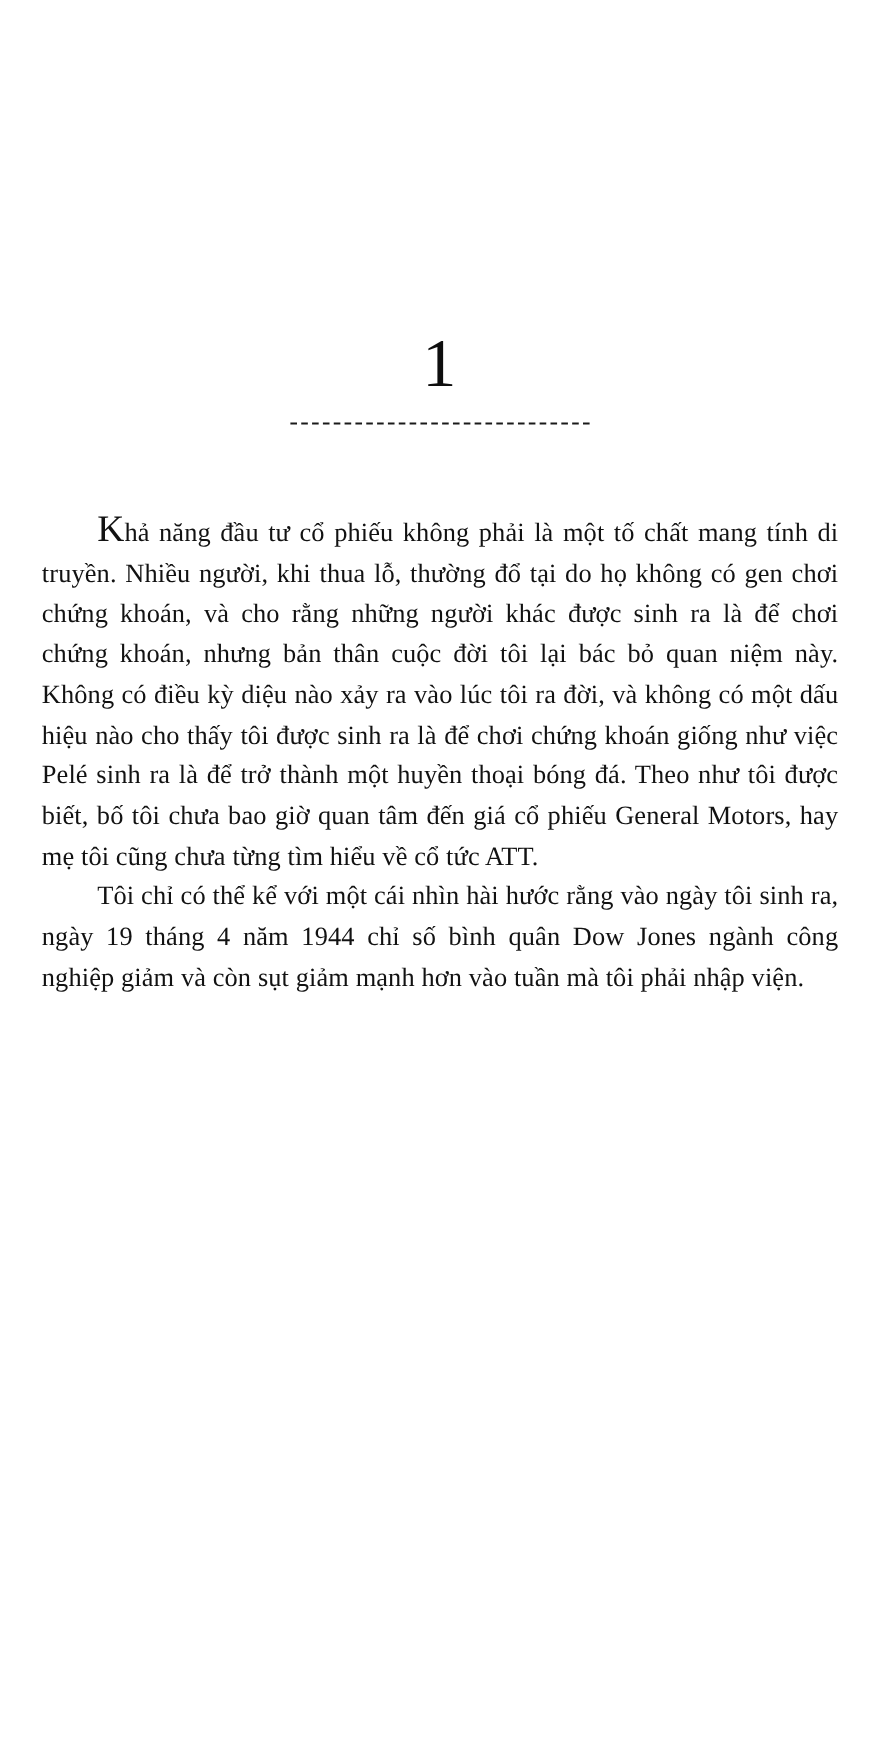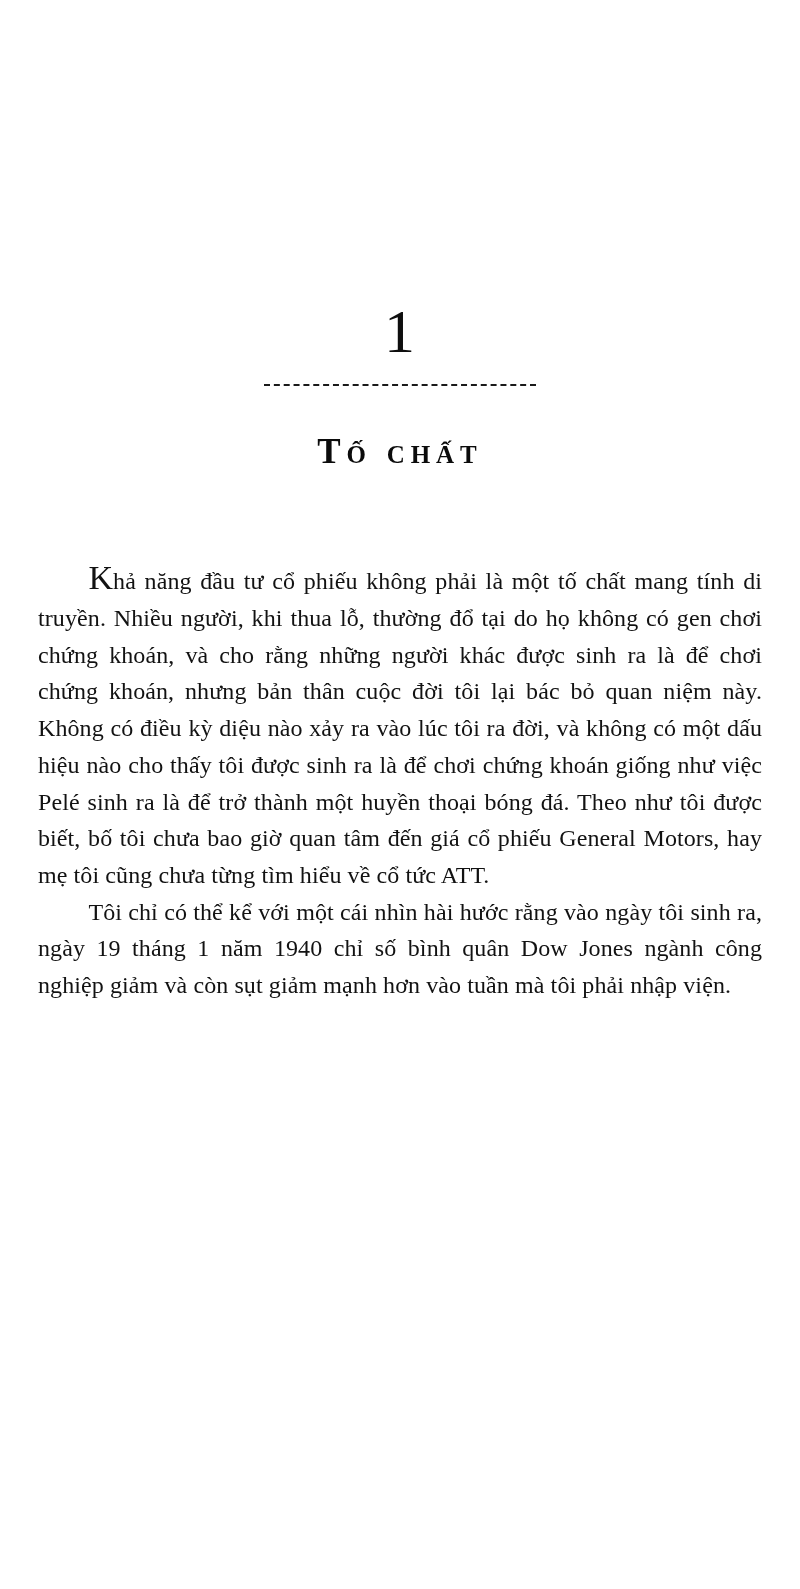--- a/index.html
+++ b/index.html
@@ -78,22 +78,21 @@
 </style>
 </head>
 <body>
 
 <div class="page">
 
   <div class="chapter-head">
     <div class="chapter-number">1</div>
     <div class="rule"></div>
     <div class="chapter-title">
-      <span class="line">Tố chất</span>
     </div>
   </div>
 
   <div class="body-text">
     <p class="dropcap-para">Khả năng đầu tư cổ phiếu không phải là một tố chất mang tính di truyền. Nhiều người, khi thua lỗ, thường đổ tại do họ không có gen chơi chứng khoán, và cho rằng những người khác được sinh ra là để chơi chứng khoán, nhưng bản thân cuộc đời tôi lại bác bỏ quan niệm này. Không có điều kỳ diệu nào xảy ra vào lúc tôi ra đời, và không có một dấu hiệu nào cho thấy tôi được sinh ra là để chơi chứng khoán giống như việc Pelé sinh ra là để trở thành một huyền thoại bóng đá. Theo như tôi được biết, bố tôi chưa bao giờ quan tâm đến giá cổ phiếu General Motors, hay mẹ tôi cũng chưa từng tìm hiểu về cổ tức ATT.</p>
-    <p>Tôi chỉ có thể kể với một cái nhìn hài hước rằng vào ngày tôi sinh ra, ngày 19 tháng 1 năm 1940 chỉ số bình quân Dow Jones ngành công nghiệp giảm và còn sụt giảm mạnh hơn vào tuần mà tôi phải nhập viện.</p>
+    <p>Tôi chỉ có thể kể với một cái nhìn hài hước rằng vào ngày tôi sinh ra, ngày 19 tháng 4 năm 1944 chỉ số bình quân Dow Jones ngành công nghiệp giảm và còn sụt giảm mạnh hơn vào tuần mà tôi phải nhập viện.</p>
   </div>
 
 </div>
 
 </body></html>

